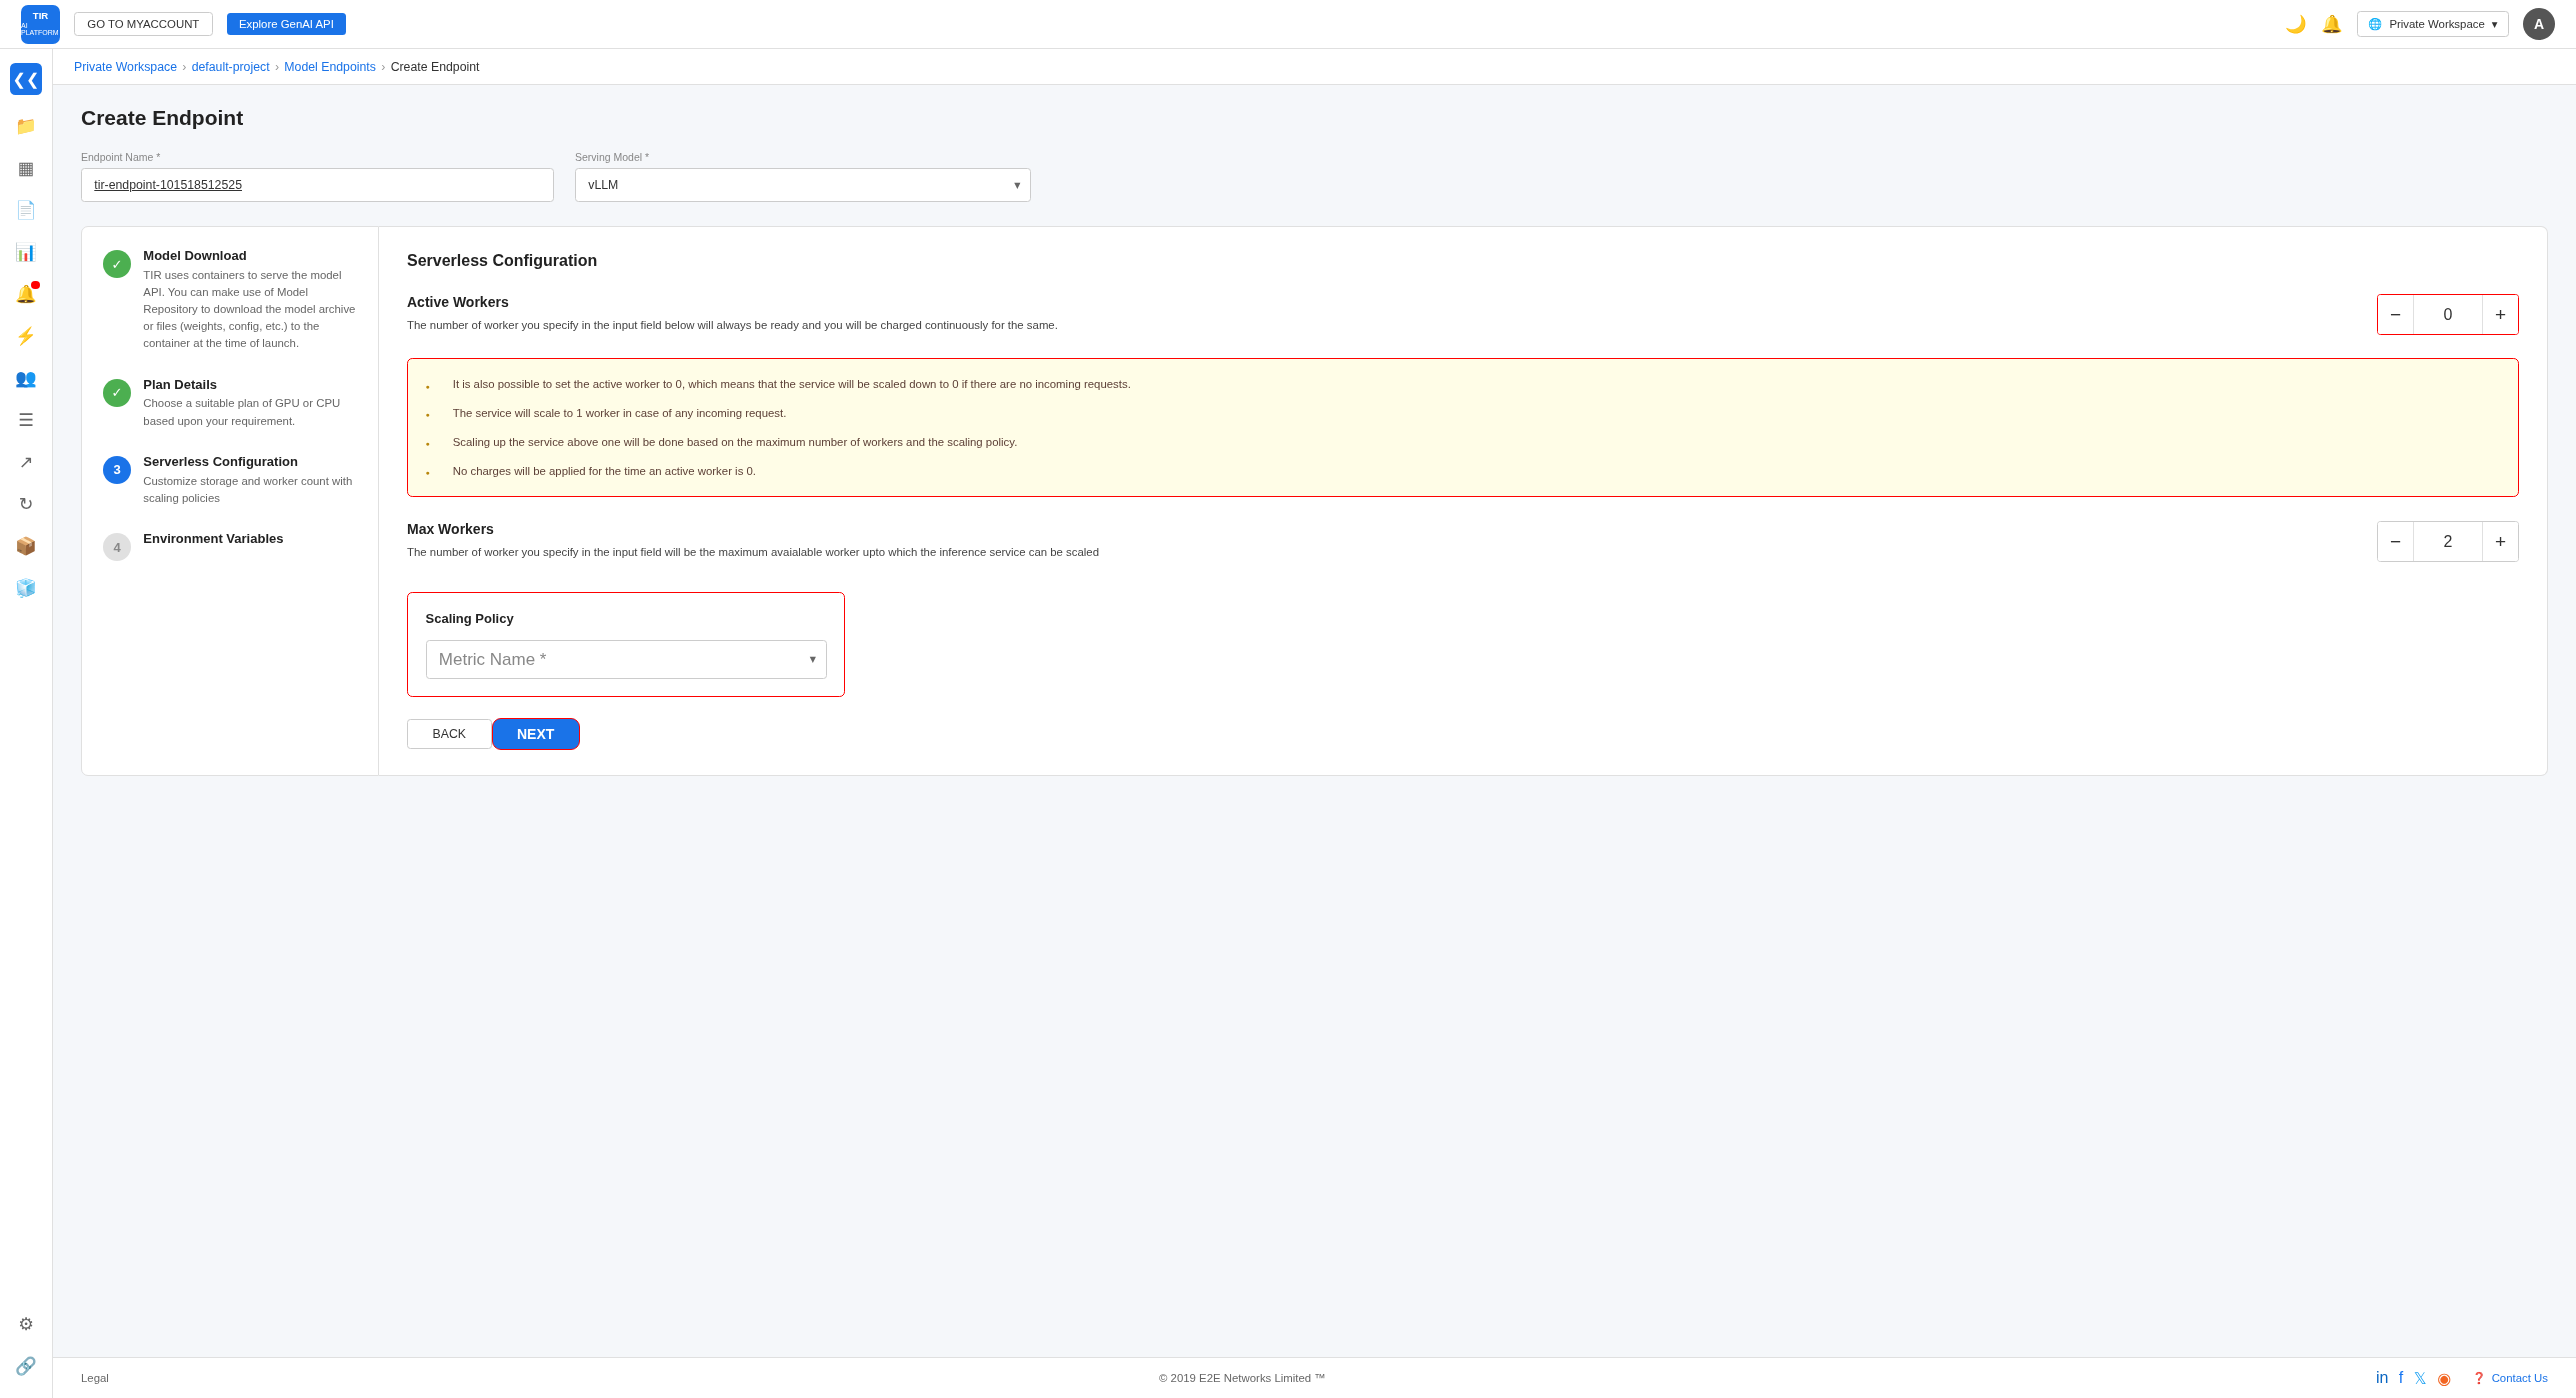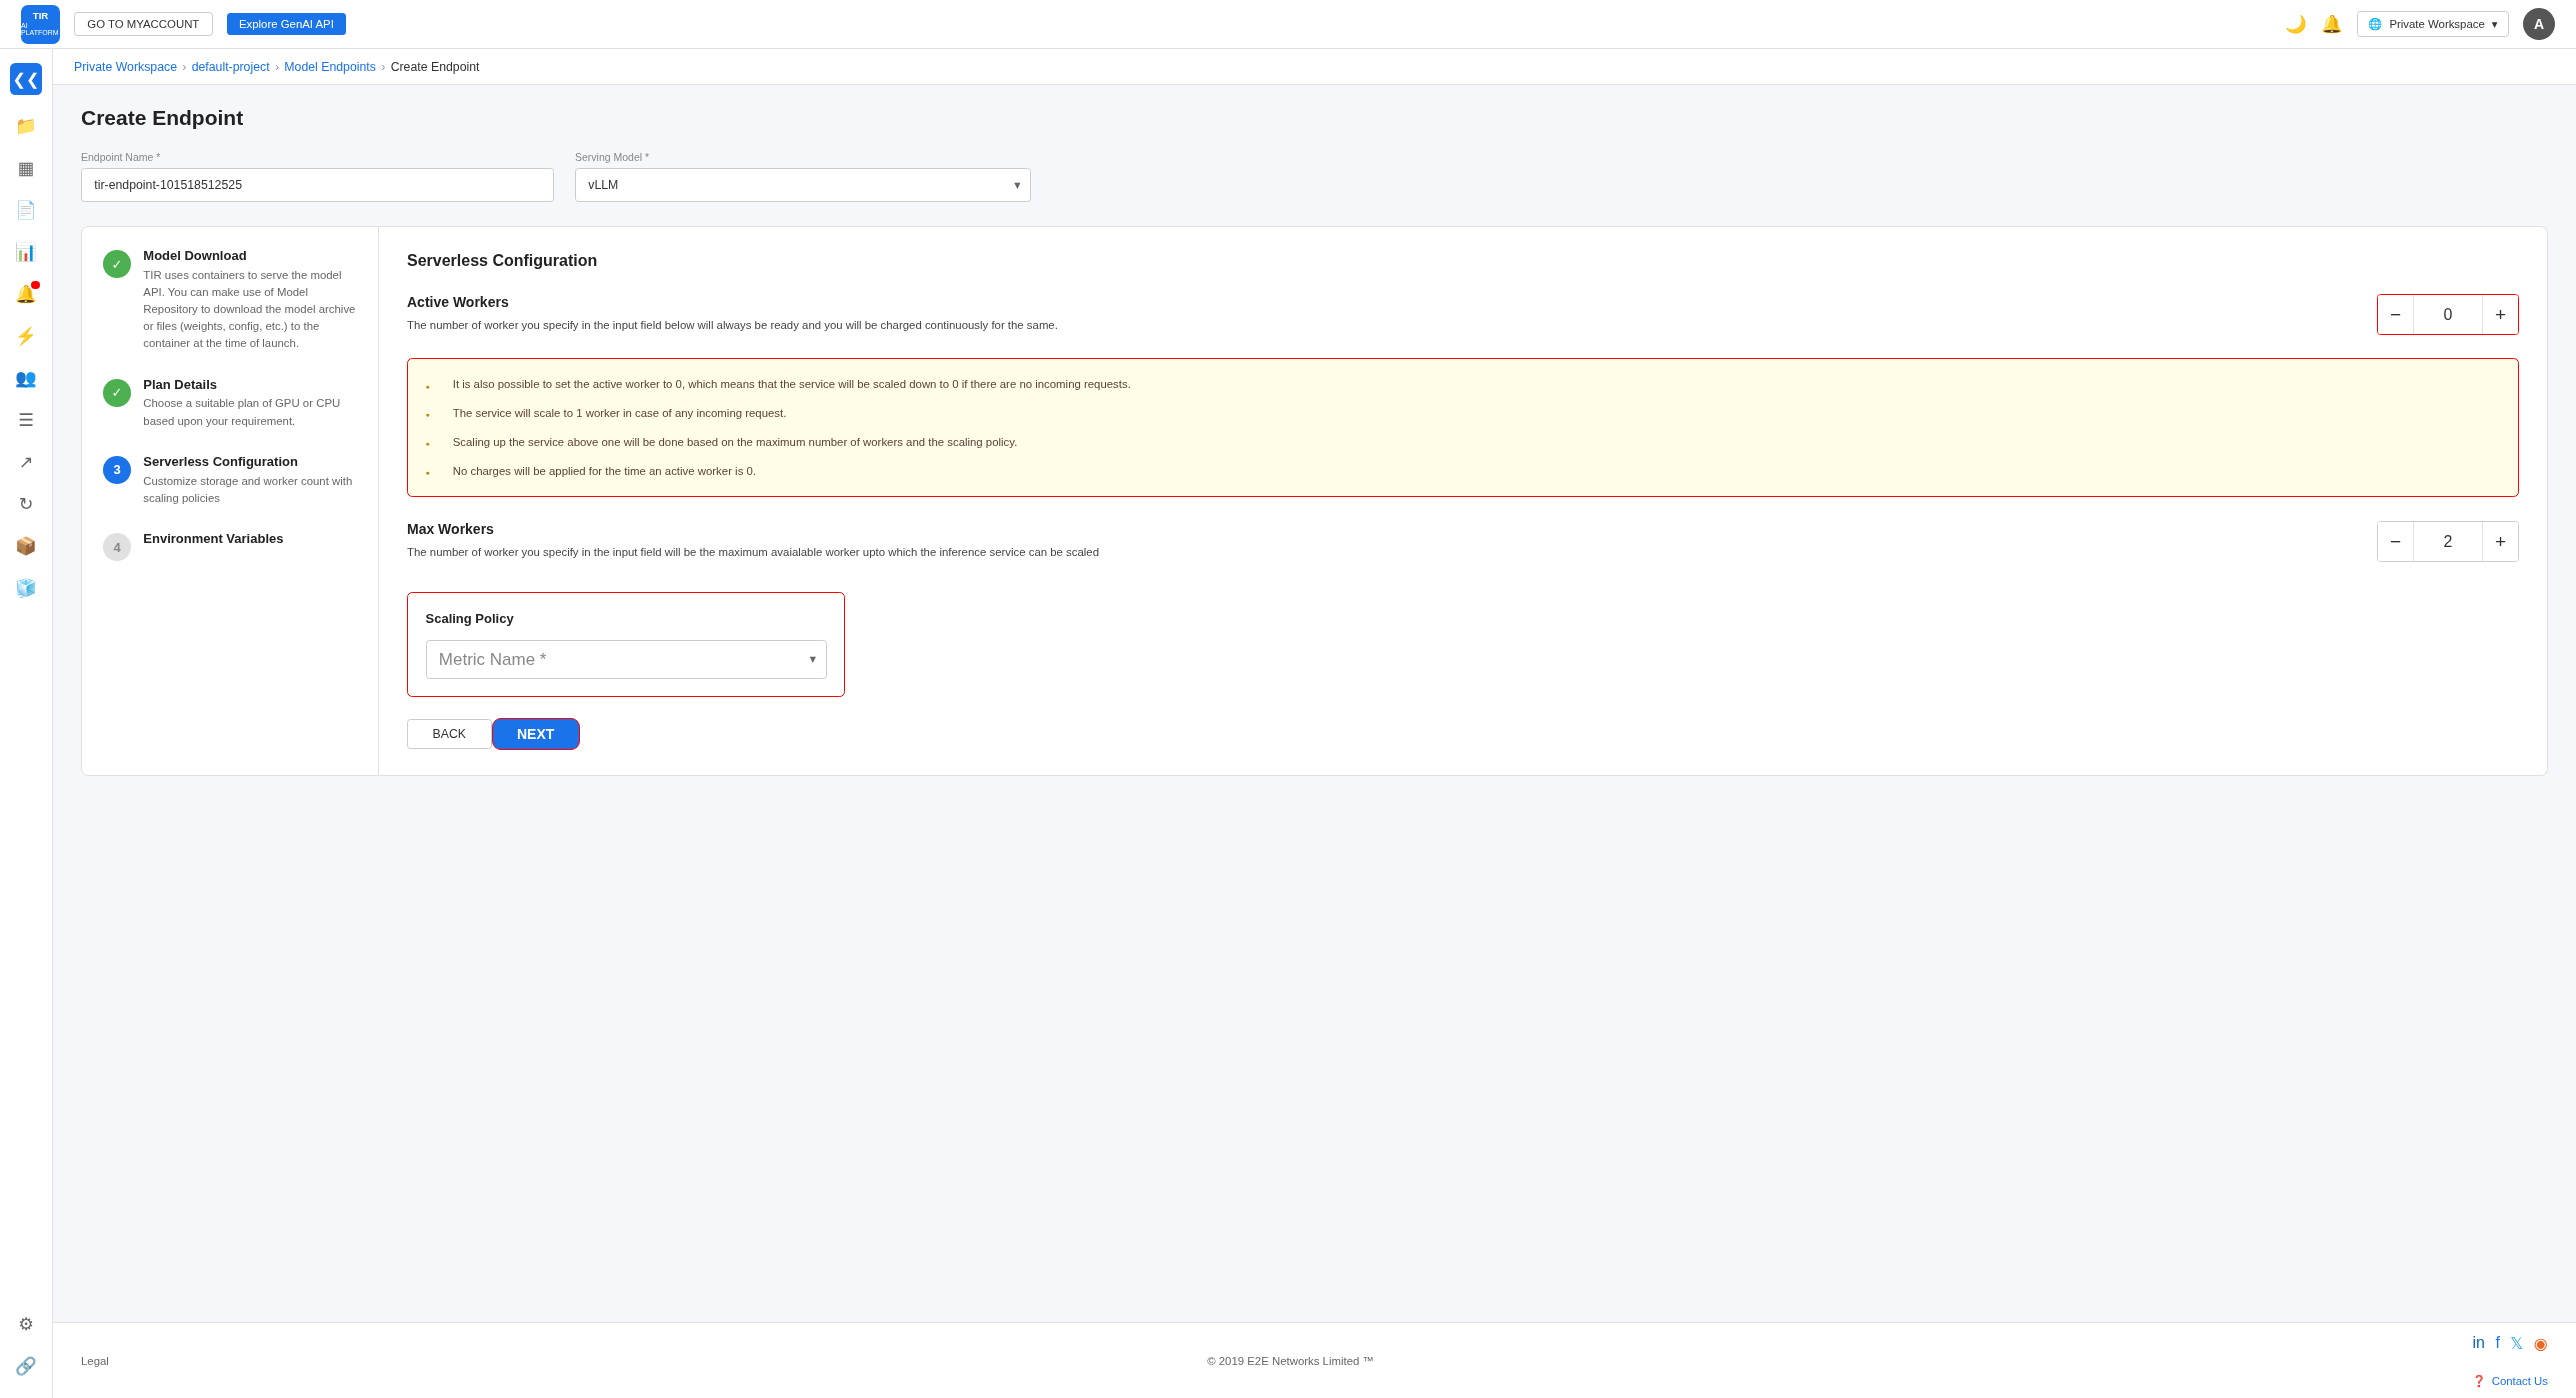--- a/index.html
+++ b/index.html
@@ -48,21 +48,21 @@
     
     .page-content { padding: 21px 28px; flex: 1; }
     .page-title { font-size: 21px; font-weight: 600; color: #222; margin-bottom: 21px; }
 
     
     .fields-row { display: flex; gap: 21px; margin-bottom: 24.5px; align-items: flex-end; }
     .field-group { display: flex; flex-direction: column; gap: 3.5px; }
     .field-group.endpoint { flex: 0 0 473px; }
     .field-group.serving { flex: 0 0 456px; }
     .field-label { font-size: 10.5px; color: #888; margin-bottom: 1.8px; }
-    .field-input { border: 0.9px solid #ccc; border-radius: 3.5px; padding: 8.8px 12.3px; font-size: 12.3px; color: #333; background: #fff; width: 100%; }
+    .field-input { border: 0.9px solid #ccc; border-radius: 3.5px; padding: 8.8px 12.3px; font-size: 12.3px; color: #333; background: #fff; width: 100%; text-decoration: underline; }
     .field-select-wrapper { position: relative; }
     .field-select { border: 0.9px solid #ccc; border-radius: 3.5px; padding: 8.8px 35px 8.8px 12.3px; font-size: 12.3px; color: #333; background: #fff; width: 100%; appearance: none; cursor: pointer; }
     .select-arrow { position: absolute; right: 10.5px; top: 50%; transform: translateY(-50%); color: #666; pointer-events: none; }
 
     
     .steps-config-row { display: flex; gap: 0; flex: 1; }
 
     
     .steps-panel { width: 298px; background: #fff; border: 0.9px solid #e0e0e0; border-radius: 7px 0 0 7px; padding: 21px; }
     .step-item { display: flex; gap: 12.3px; margin-bottom: 24.5px; align-items: flex-start; }
@@ -317,21 +317,21 @@
             <button class="btn-next">NEXT</button>
           </div>
 
         </div>
       </div>
     </div>
 
     <div class="footer">
       <span class="footer-legal">Legal</span>
       <span>© 2019 E2E Networks Limited ™</span>
-      <div style="display:flex; align-items:center; gap:21px;flex-direction:column;">
+      <div style="display:flex; align-items:center; gap:21px;">
         <div class="footer-social">
           <span style="font-size:16px; color:#0a66c2; cursor:pointer;">in</span>
           <span style="font-size:16px; color:#1877f2; cursor:pointer;">f</span>
           <span style="font-size:16px; color:#1da1f2; cursor:pointer;">𝕏</span>
           <span style="font-size:16px; color:#f26522; cursor:pointer;">◉</span>
         </div>
         <div class="footer-contact">
           <span>❓</span>
           <span>Contact Us</span>
         </div>

